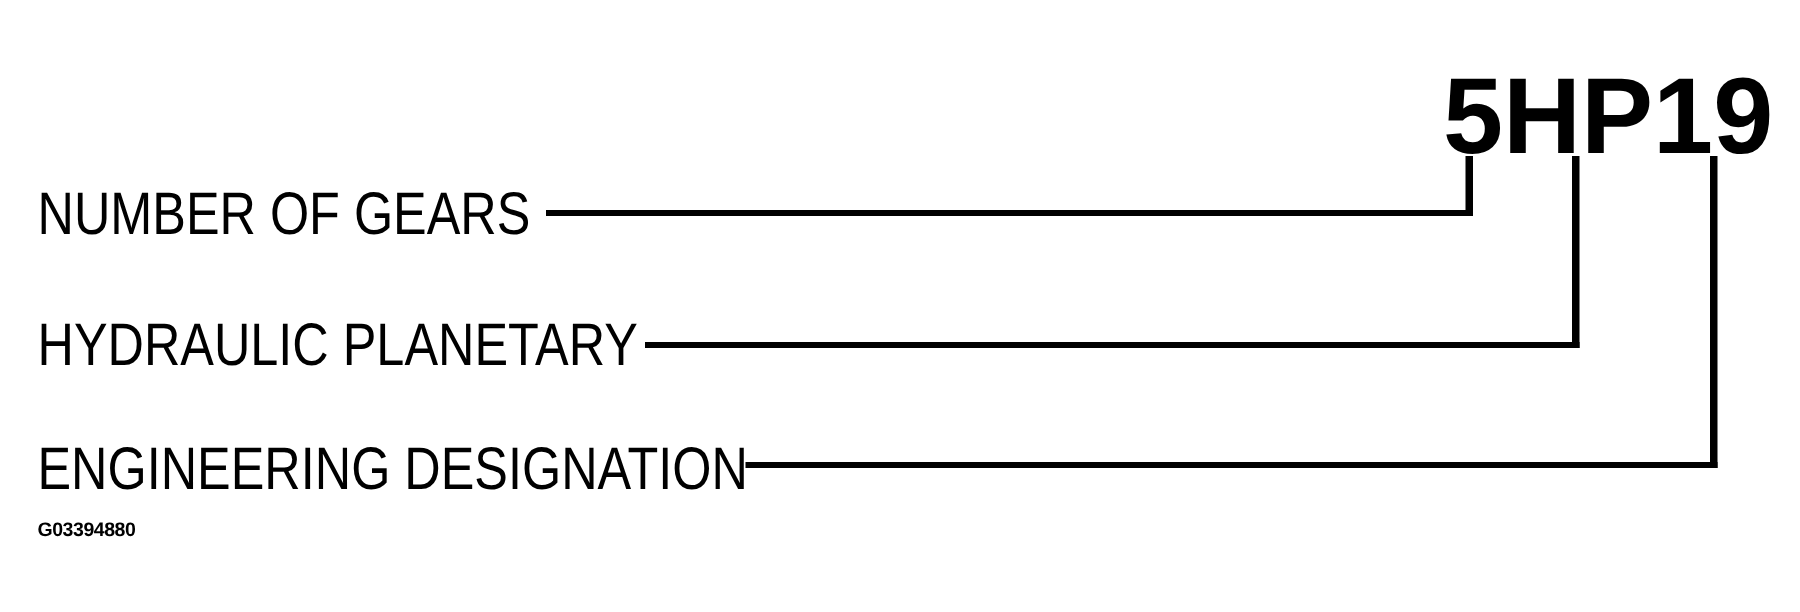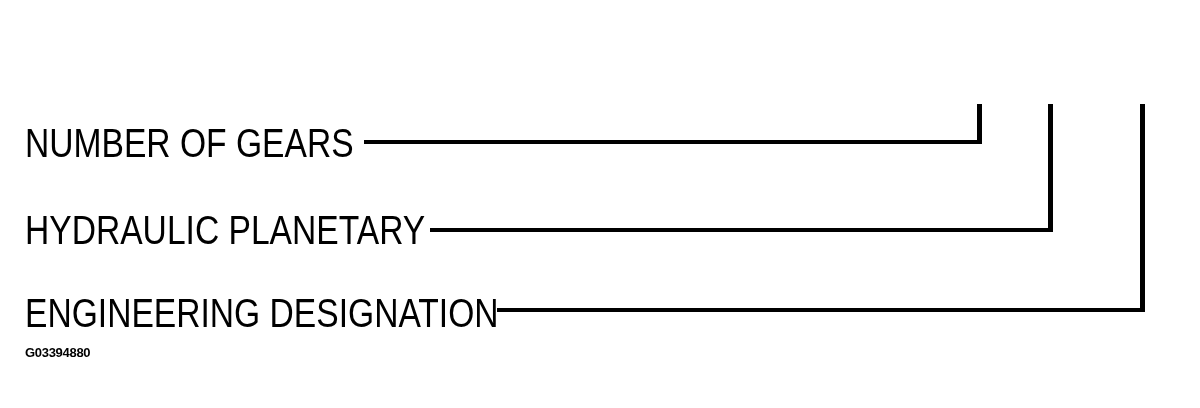--- a/index.html
+++ b/index.html
@@ -58,20 +58,21 @@
     font-weight: bold;
     letter-spacing: -0.3px;
     white-space: nowrap;
   }
 </style>
 </head>
 <body>
 
 <div class="stage" style="--ink: #000000; --bg: #ffffff;">
 
+  <div class="designation">5HP19</div>
 
   <div class="callout-label l1">NUMBER OF GEARS</div>
 
   <div class="callout-label l2">HYDRAULIC PLANETARY</div>
 
   <div class="callout-label l3">ENGINEERING DESIGNATION</div>
 
   <div class="line h1"></div>
   <div class="line v1"></div>
 

